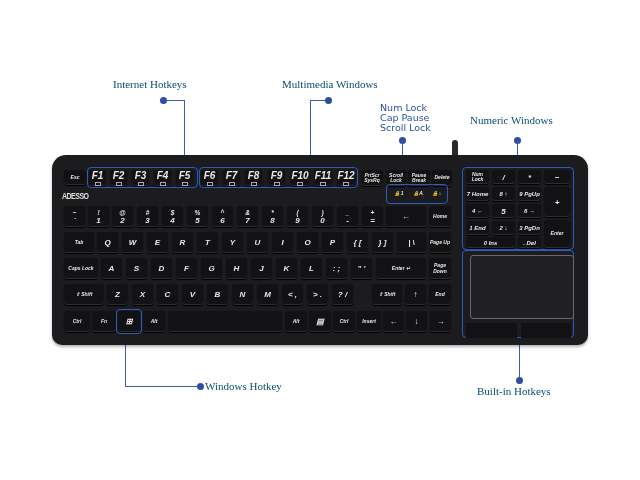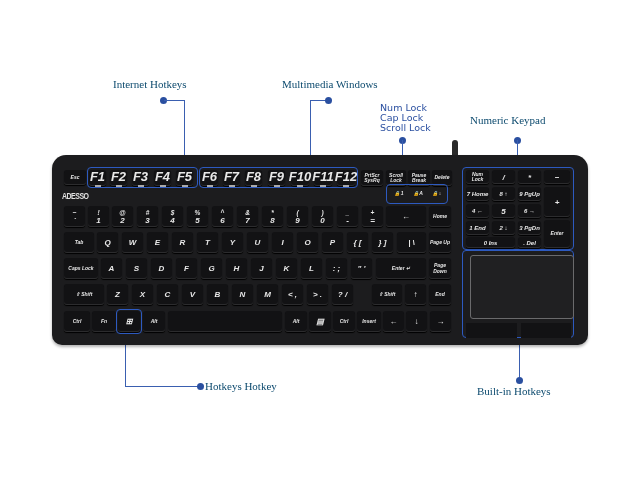--- a/index.html
+++ b/index.html
@@ -11,40 +11,40 @@
   .line { position: absolute; background: #3a5fb0; }
   .dot { position: absolute; width: 7px; height: 7px; border-radius: 50%; background: #2a4fa0; }
 
   .kb { position: absolute; left: 52px; top: 155px; width: 536px; height: 190px; background: #1c1c1e; border-radius: 14px 14px 10px 10px; box-shadow: 0 2px 3px rgba(0,0,0,0.3); }
   .cable { position: absolute; left: 452px; top: 140px; width: 6px; height: 18px; background: #2a2a2a; border-radius: 3px; }
 
   .key { position: absolute; background: #121214; border-radius: 3px; color: #e8e8e8; font-size: 8px; font-weight: bold; font-style: italic; display: flex; flex-direction: column; align-items: center; justify-content: center; box-shadow: inset 0 -1px 0 #2c2c2e, 0 1px 1px #000; }
   .key .t { font-size: 6.5px; line-height: 7px; }
   .key .b { font-size: 8px; line-height: 9px; }
   .key.small { font-size: 5px; font-style: italic; text-align: center; line-height: 5.5px; }
-  .key .fn { font-size: 13px; }
+  .key .fn { font-size: 10px; }
   .key .ico { width: 6px; height: 4px; border: 1px solid #aaa; margin-top: 1px; }
 
   .hl { position: absolute; border: 1.5px solid #2d5ac0; border-radius: 4px; pointer-events: none; }
   .brand { position: absolute; left: 62px; top: 192px; color: #e0e0e0; font-size: 7px; font-weight: bold; letter-spacing: -0.5px; transform: scaleY(1.4); }
   .touchpad { position: absolute; left: 470px; top: 255px; width: 104px; height: 64px; border: 1.5px solid #6a6a6c; border-radius: 3px; background: #202022; }
   .tp-btn { position: absolute; top: 323px; height: 15px; background: #121214; }
 </style>
 </head>
 <body>
 
 <div class="callout-label" style="left:113px; top:78px;">Internet Hotkeys</div>
 <div class="callout-label" style="left:282px; top:78px;">Multimedia Windows</div>
 <div class="callout-small" style="left:380px; top:103px;">
   <div>Num Lock</div>
-  <div>Cap Lock</div>
+  <div>Cap Pause</div>
   <div>Scroll Lock</div>
 </div>
-<div class="callout-label" style="left:470px; top:114px;">Numeric Keypad</div>
-<div class="callout-label" style="left:205px; top:380px;">Hotkeys Hotkey</div>
+<div class="callout-label" style="left:470px; top:114px;">Numeric Windows</div>
+<div class="callout-label" style="left:205px; top:380px;">Windows Hotkey</div>
 <div class="callout-label" style="left:477px; top:385px;">Built-in Hotkeys</div>
 
 <div class="dot" style="left:160px; top:97px;"></div>
 <div class="line" style="left:164px; top:100px; width:21px; height:1px;"></div>
 <div class="line" style="left:184px; top:100px; width:1px; height:68px;"></div>
 
 <div class="line" style="left:310px; top:100px; width:18px; height:1px;"></div>
 <div class="dot" style="left:325px; top:97px;"></div>
 <div class="line" style="left:310px; top:100px; width:1px; height:68px;"></div>
 

